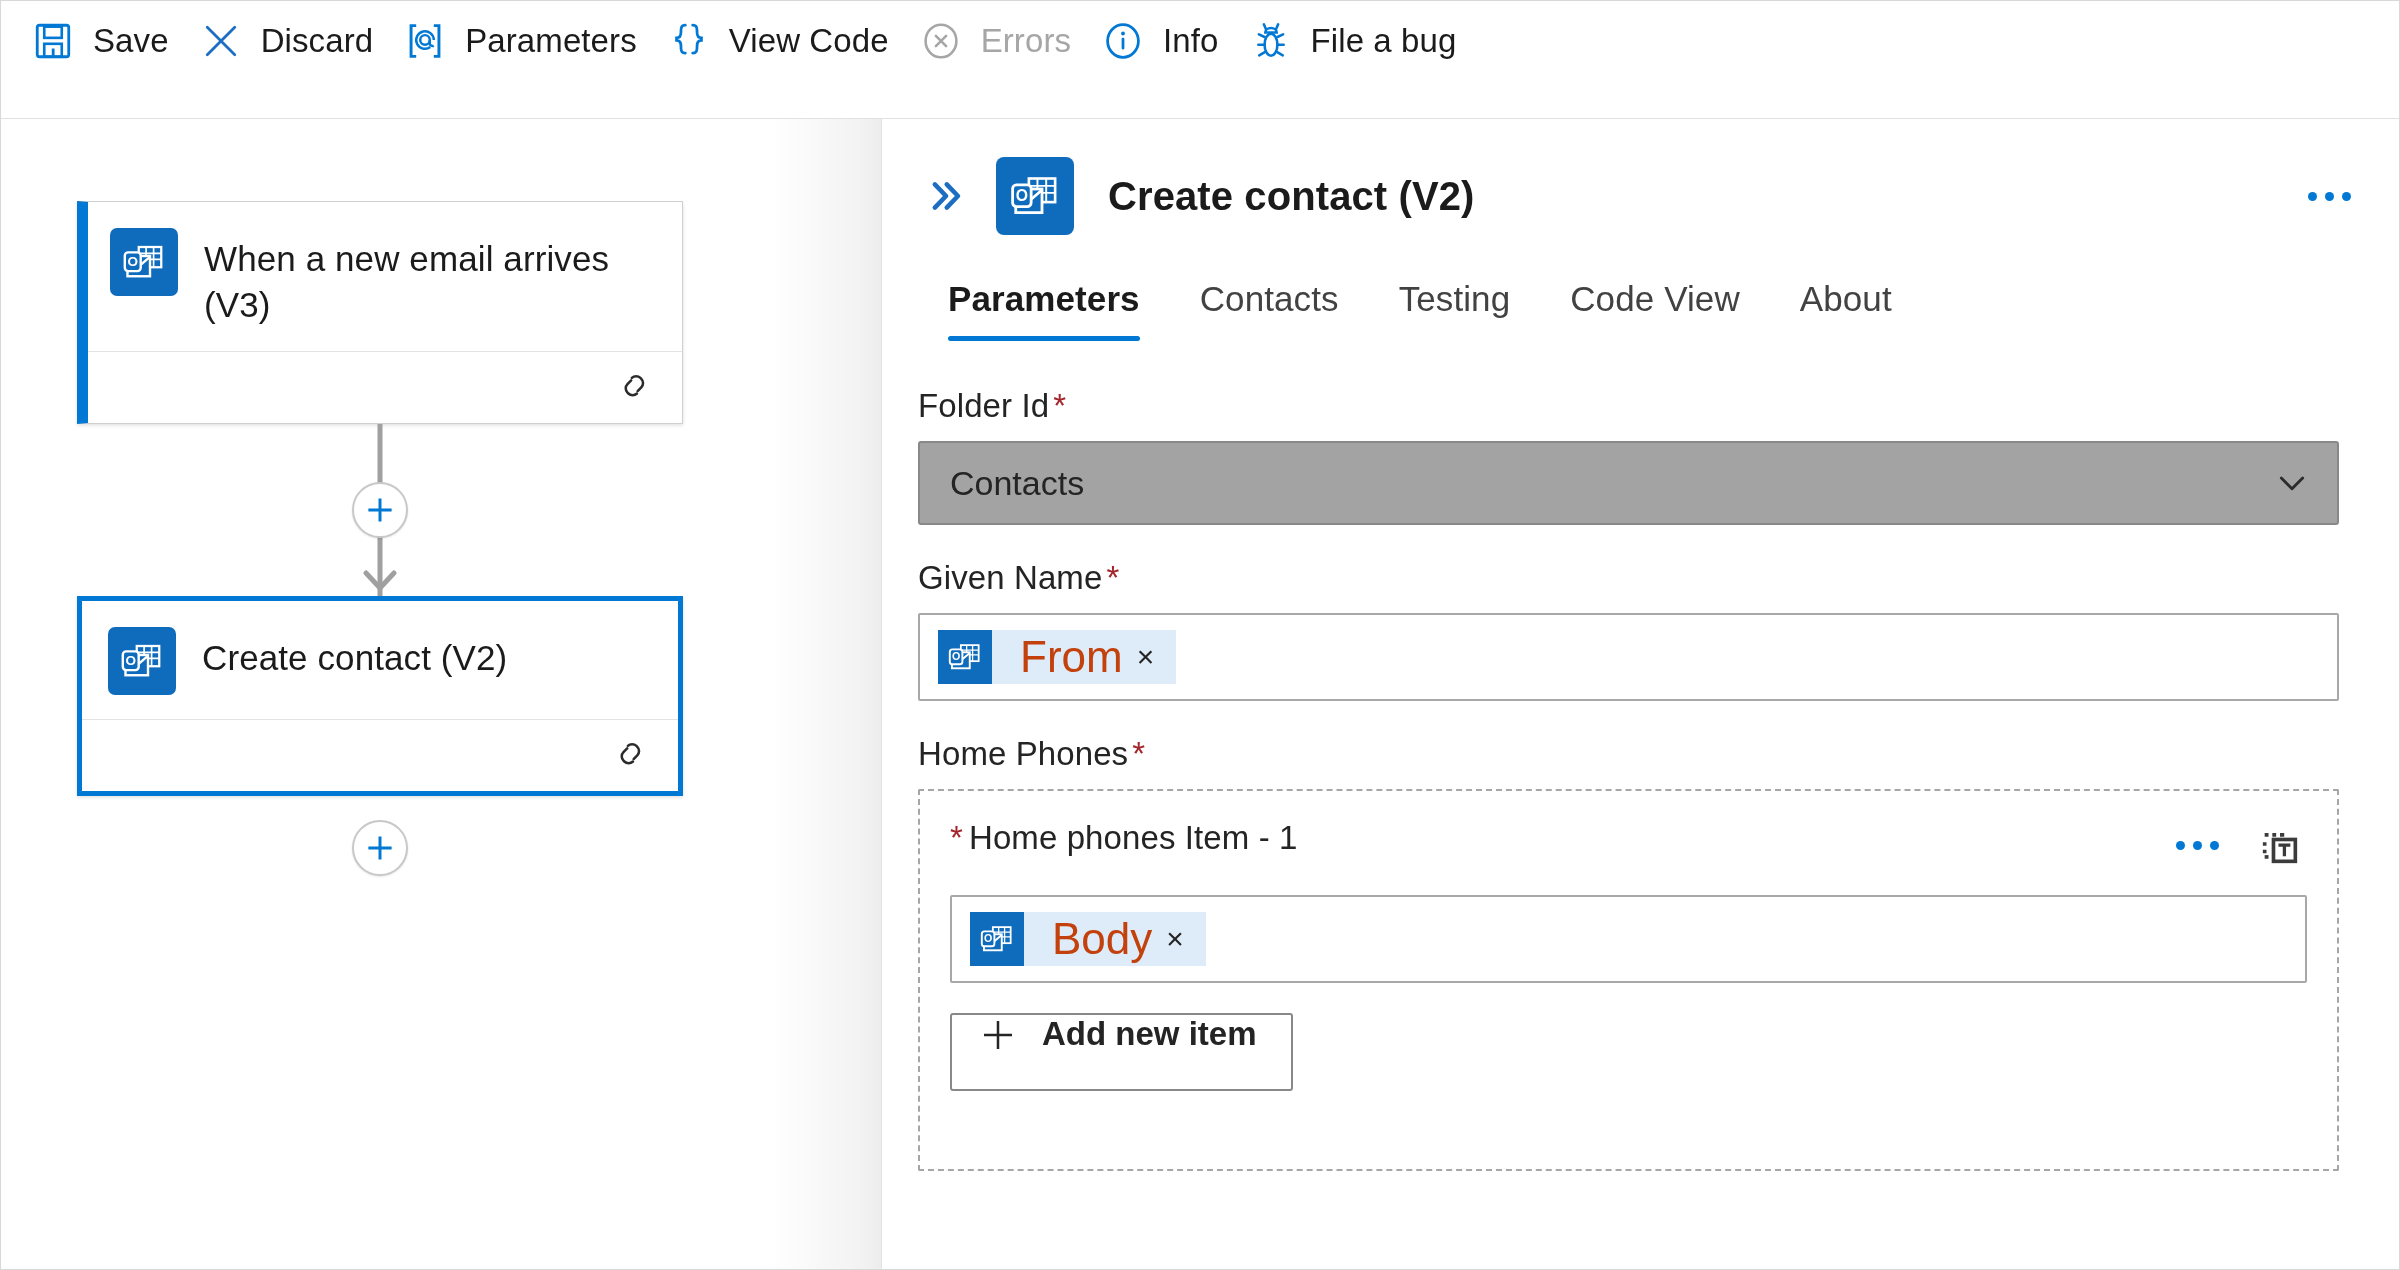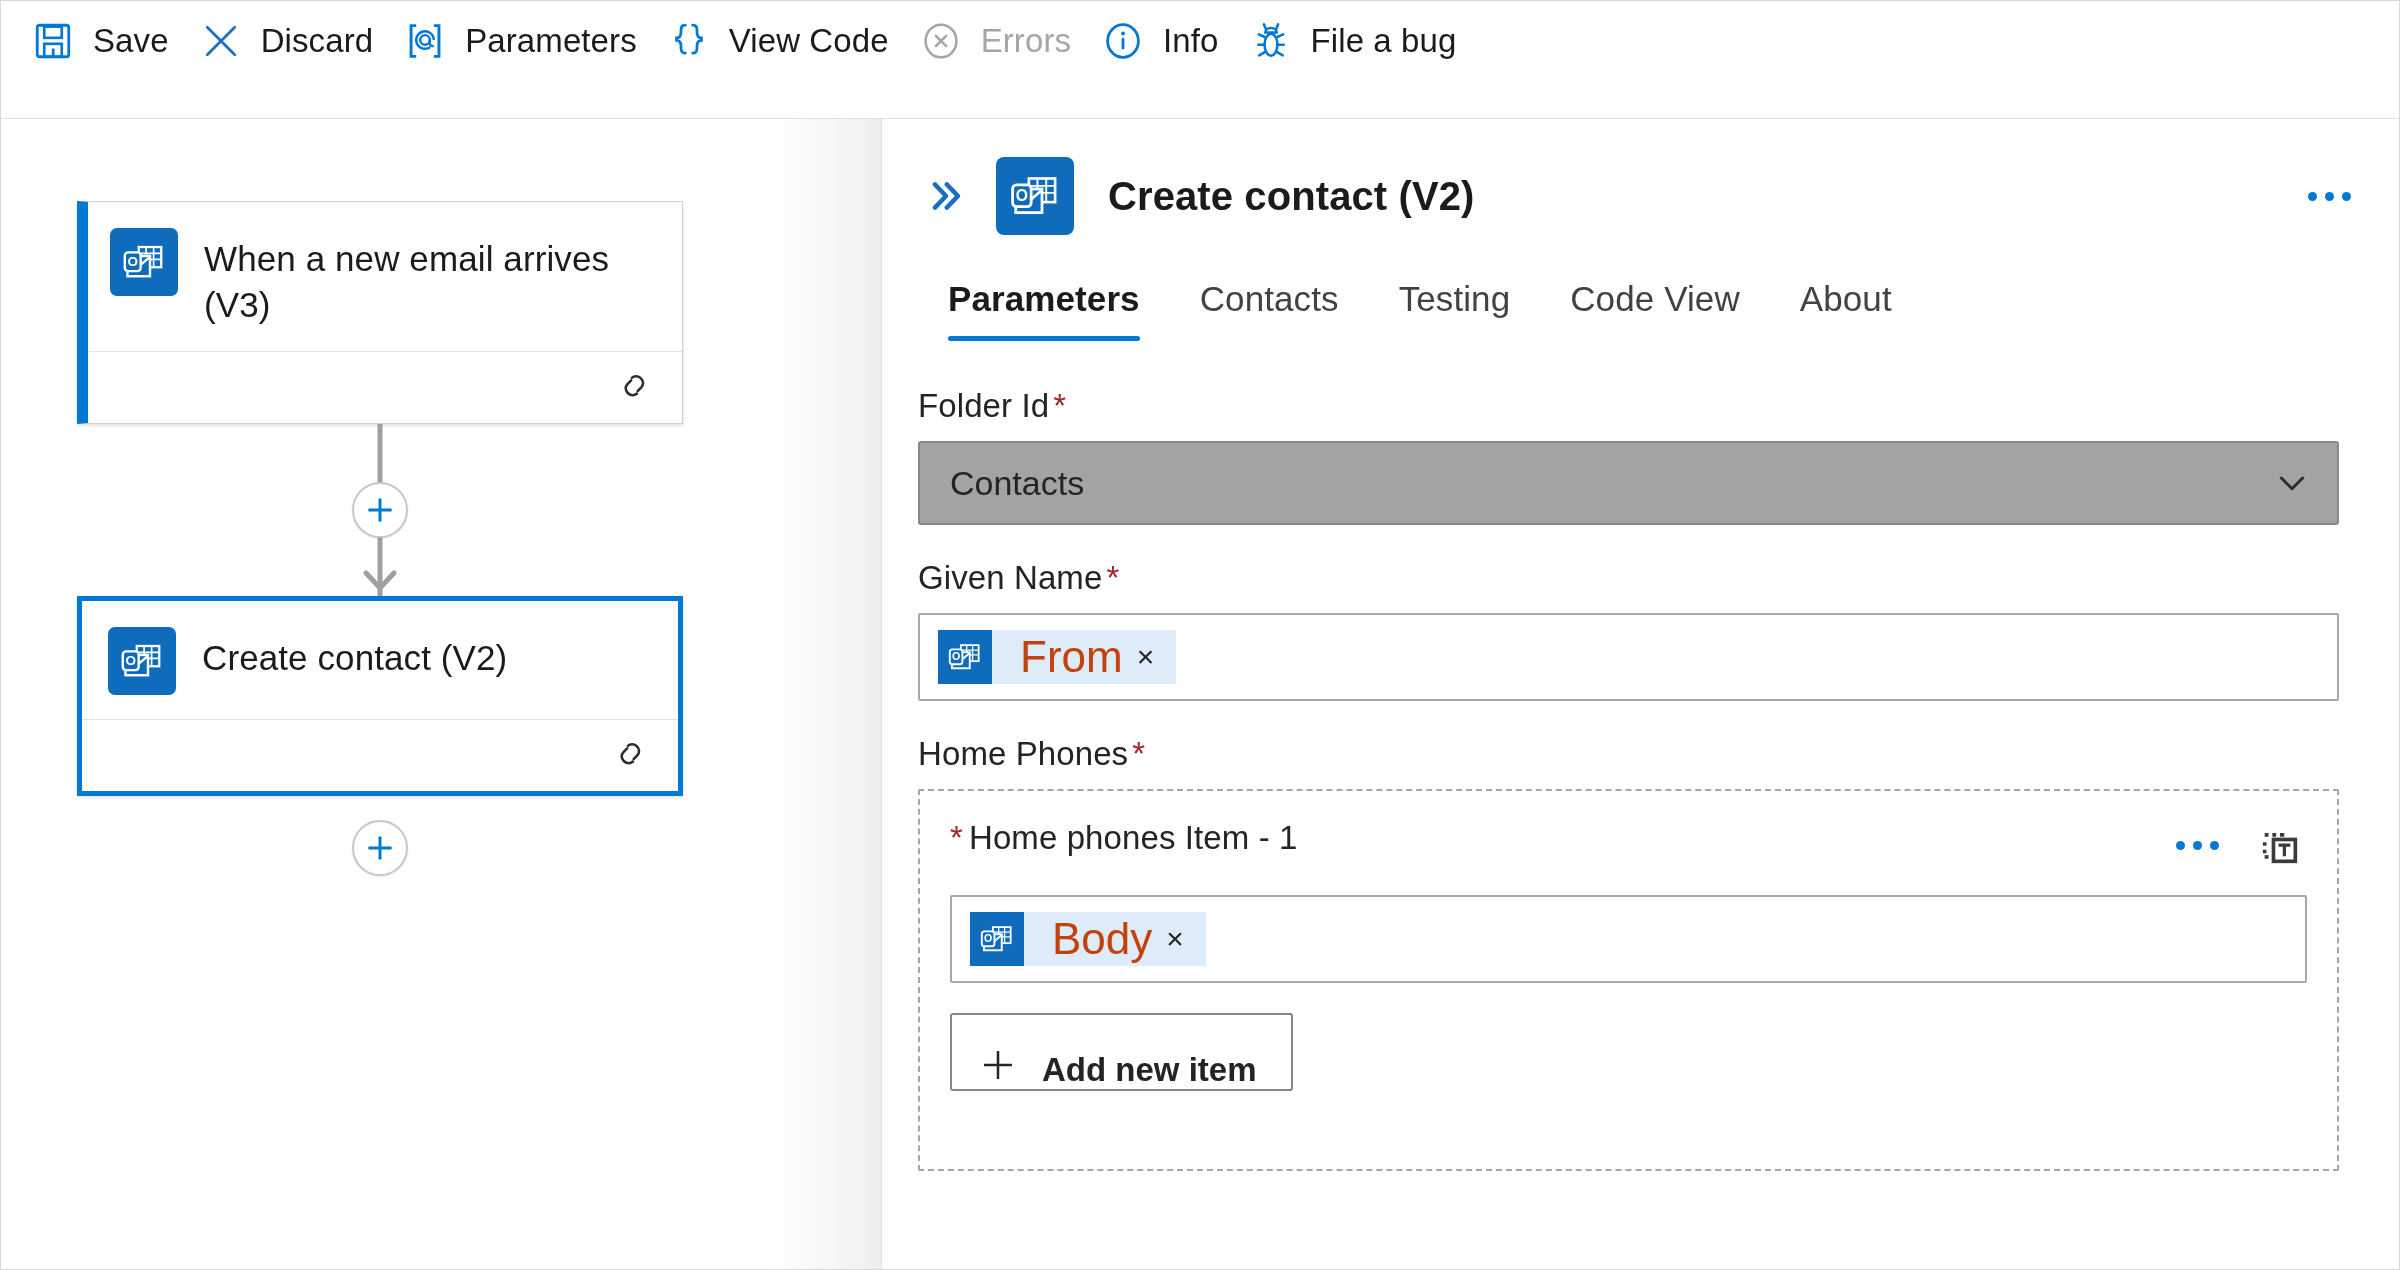--- a/index.html
+++ b/index.html
@@ -343,21 +343,21 @@
     cursor: pointer;
     flex: 0 0 54px;
   }
   .add-btn {
     margin-top: 30px;
     border: 2px solid #8a8886;
     border-radius: 3px;
     background: #ffffff;
     height: 78px;
     display: inline-flex;
-    align-items: flex-end;
+    align-items: flex-start;
     padding: 0 34px 0 26px;
     gap: 24px;
     cursor: pointer;
   }
   .add-label {
     font-size: 33px;
     color: #242424;
     font-weight: 600;
     white-space: nowrap;
   }

